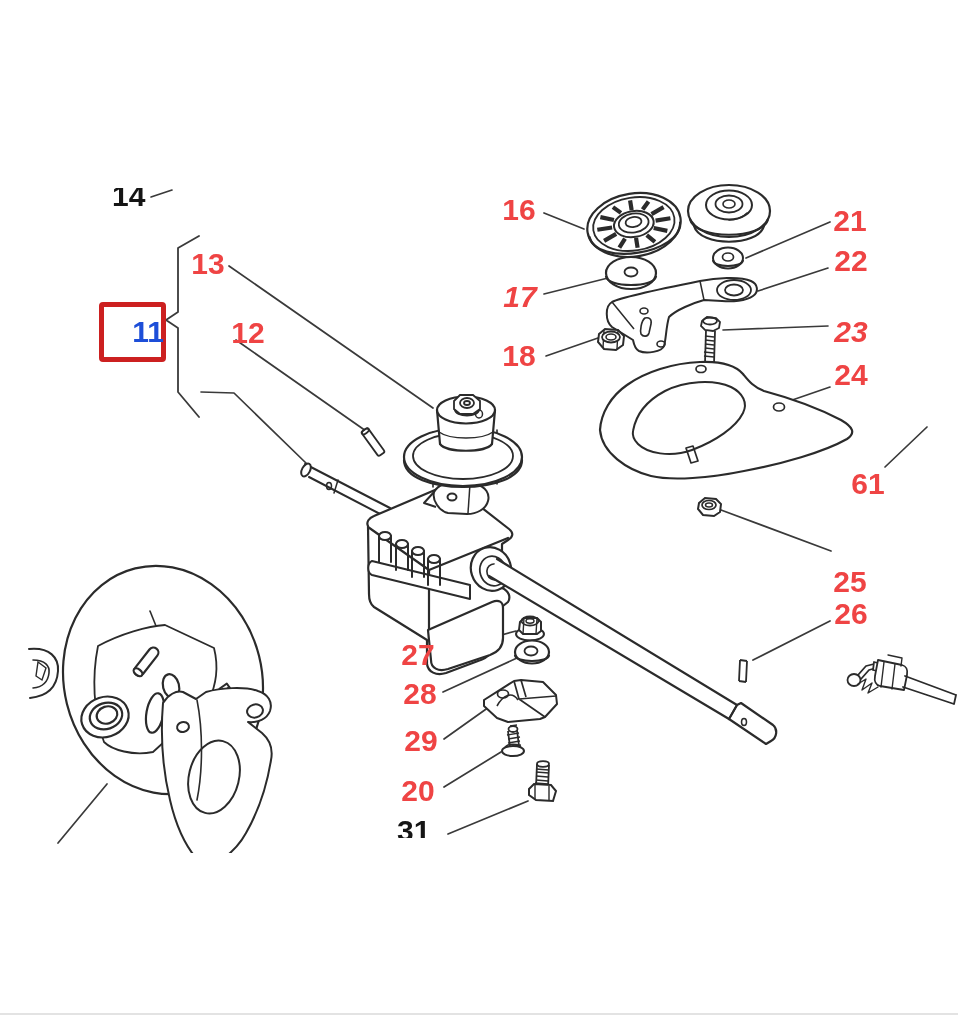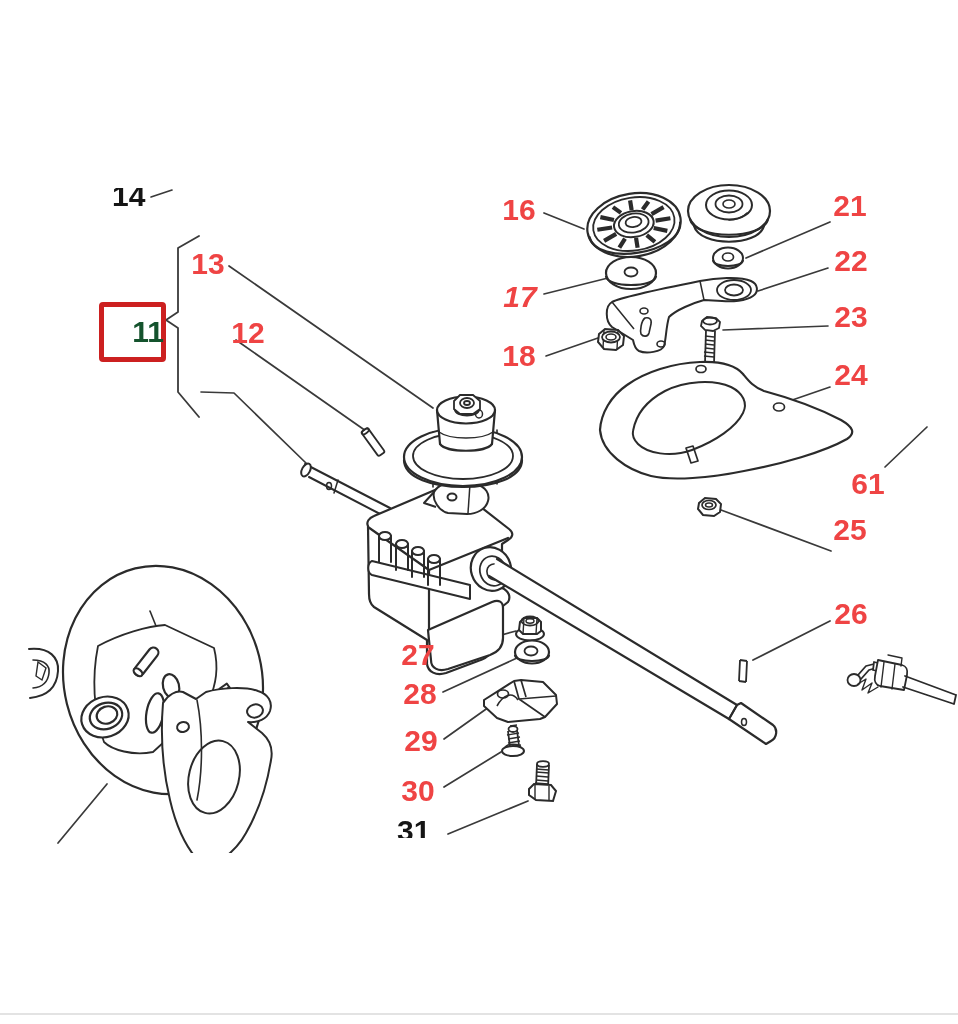--- a/index.html
+++ b/index.html
@@ -7,21 +7,21 @@
          font-family:"Liberation Sans",sans-serif;}
   #lineart{position:absolute;left:0;top:0;}
   #label-layer{position:absolute;left:0;top:0;width:958px;height:840px;pointer-events:none;}
   .lbl{position:absolute;transform:translate(-50%,-50%);
        font:bold 30px "Liberation Sans",sans-serif;color:#ef4444;white-space:nowrap;}
   .clipbox{position:absolute;overflow:hidden;}
   .clipbox span{display:block;font:bold 30px "Liberation Sans",sans-serif;color:#151515;line-height:30px;}
   .clip-top span{margin-top:-7px;}
   #hl-box{position:absolute;left:99px;top:302px;width:67px;height:60px;box-sizing:border-box;
           border:5px solid #cc2020;border-radius:4px;display:flex;align-items:center;justify-content:center;}
-  #hl-box .num{font:bold 30px "Liberation Sans",sans-serif;color:#14532d;margin-left:31px;}
+  #hl-box .num{font:bold 30px "Liberation Sans",sans-serif;color:#1d4ed8;margin-left:31px;}
 </style>
 </head>
 <body>
 
 <div id="stage">
 
   <svg id="lineart" width="958" height="1024" viewBox="0 0 958 1024">
 
     <g stroke="#3a3a3a" stroke-width="1.7" fill="none" stroke-linecap="round" stroke-linejoin="round">
       <line x1="151" y1="197" x2="172" y2="190"></line>
@@ -296,30 +296,30 @@
     <div id="hl-box">
       <span class="num">11</span>
     </div>
 
     <div class="lbl" style="left:208px;top:333px;margin-left:40px;">12</div>
 
     <div class="lbl" style="left:519px;top:210px;">16</div>
     <div class="lbl" style="left:520px;top:297px;font-style:italic;">17</div>
     <div class="lbl" style="left:519px;top:356px;">18</div>
 
-    <div class="lbl" style="left:850px;top:206px;">21</div>
+    <div class="lbl" style="left:850px;top:221px;">21</div>
     <div class="lbl" style="left:851px;top:261px;">22</div>
-    <div class="lbl" style="left:851px;top:317px;">23</div>
+    <div class="lbl" style="left:851px;top:332px;font-style:italic;">23</div>
     <div class="lbl" style="left:851px;top:375px;">24</div>
     <div class="lbl" style="left:868px;top:484px;">61</div>
-    <div class="lbl" style="left:850px;top:530px;text-align:center;">25</div>
+    <div class="lbl" style="left:850px;top:582px;text-align:center;">25</div>
     <div class="lbl" style="left:851px;top:614px;">26</div>
 
     <div class="lbl" style="left:418px;top:655px;">27</div>
     <div class="lbl" style="left:420px;top:694px;">28</div>
     <div class="lbl" style="left:421px;top:741px;">29</div>
-    <div class="lbl" style="left:418px;top:791px;">30</div>
+    <div class="lbl" style="left:418px;top:791px;">20</div>
 
     <div class="clipbox" style="left:397px;top:816px;width:44px;height:22px;">
       <span>31</span>
     </div>
   </div>
 </div>
 
 </body></html>

